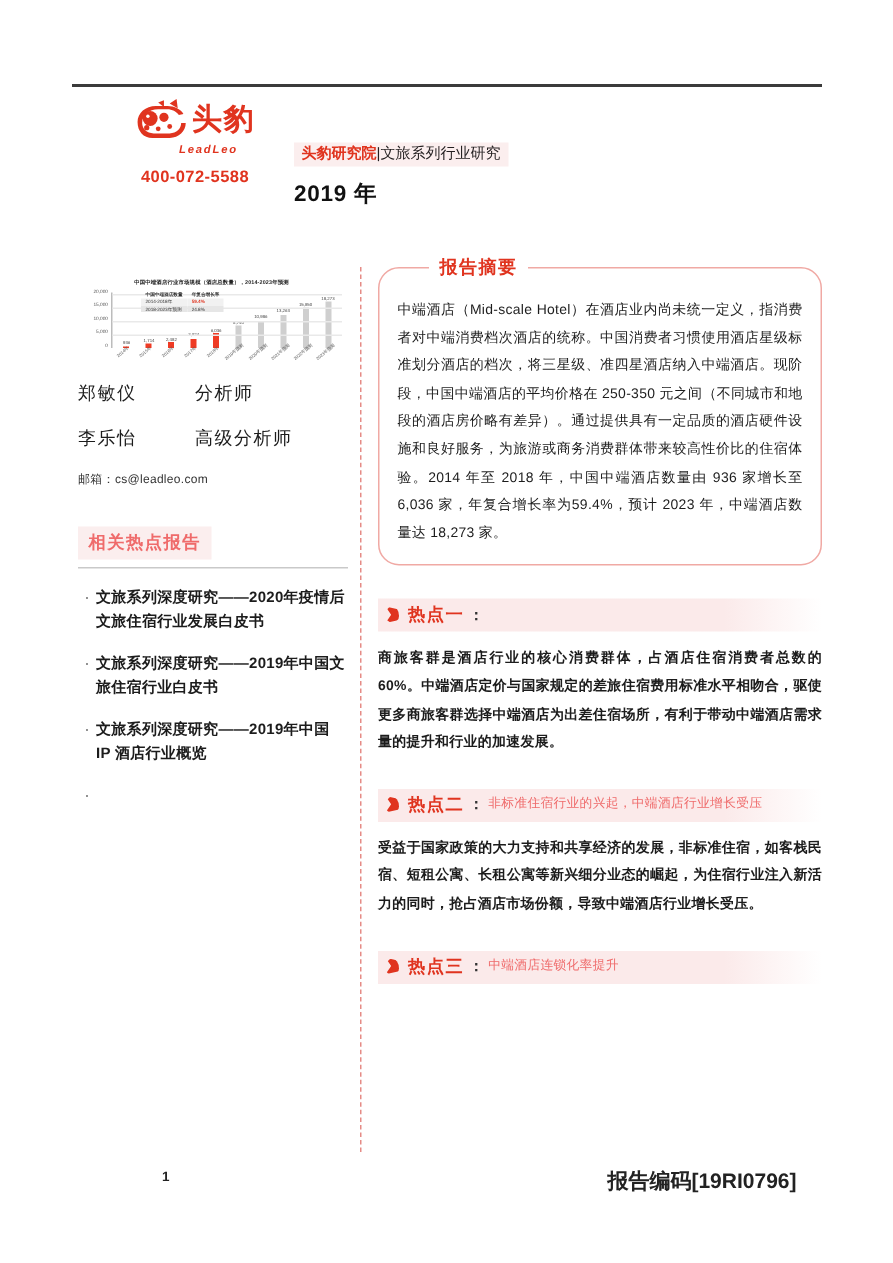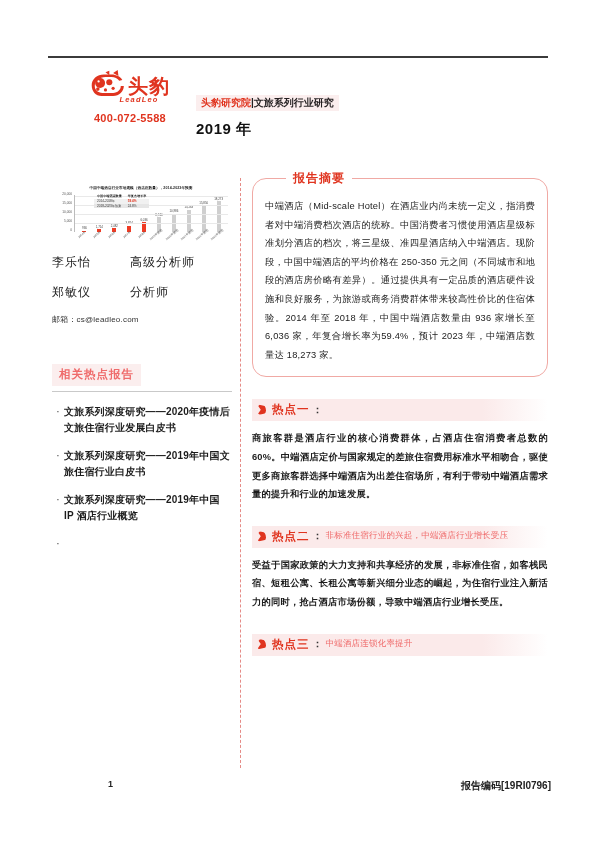--- a/index.html
+++ b/index.html
@@ -8,33 +8,33 @@
     font-family:"Liberation Sans","DejaVu Sans",sans-serif;
     color:#231f20;overflow:hidden;position:relative;
   }
   .page{position:absolute;inset:0;}
 
   
   .top-rule{position:absolute;left:48px;top:56px;width:500px;height:2px;background:#3b3b3b;}
 
   
   .logo-block{position:absolute;left:60px;top:62px;width:140px;text-align:center;}
-  .logo-row{display:flex;align-items:flex-end;justify-content:center;gap:4px;height:34px;}
+  .logo-row{display:flex;align-items:center;justify-content:center;gap:4px;height:34px;}
   .leopard{width:34px;height:26px;position:relative;flex:none;}
   .logo-cn{font-size:20px;font-weight:bold;color:#e0341f;letter-spacing:1px;line-height:1;
            font-family:"DejaVu Sans","Liberation Sans",sans-serif;}
   .logo-en{font-size:7.5px;color:#e0341f;letter-spacing:1.2px;margin-top:-1px;margin-left:18px;
            font-weight:bold;font-style:italic;}
   .logo-tel{font-size:11px;font-weight:bold;color:#e0341f;letter-spacing:.3px;margin-top:8px;}
 
   
   .title-block{position:absolute;left:196px;top:92px;width:350px;}
   .kicker{display:inline-block;background:#fbeeee;padding:2px 5px 3px 5px;font-size:10px;line-height:1.1;}
   .kicker .k-red{color:#e0341f;font-weight:bold;}
-  .kicker .k-dark{color:#231f20;font-weight:bold;}
+  .kicker .k-dark{color:#231f20;font-weight:normal;}
   .title-year{font-size:15px;font-weight:bold;color:#111;margin-top:9px;letter-spacing:.5px;}
   .title-main{font-size:17px;font-weight:bold;color:#111;margin-top:5px;letter-spacing:1px;}
 
   
   .col-left{position:absolute;left:52px;top:178px;width:180px;}
   .col-right{position:absolute;left:252px;top:178px;width:296px;}
   .divider{position:absolute;left:240px;top:178px;height:590px;width:0;
            border-left:1px dashed #e58b86;}
 
   
@@ -73,21 +73,21 @@
   .lg-val{color:#e0341f;font-weight:bold;}
 
   
   .team{margin-top:12px;}
   .team-row{display:flex;font-size:12px;color:#1c1c1c;margin-top:13px;letter-spacing:1px;}
   .team-name{width:78px;}
   .team-role{flex:1;}
   .team-mail{font-size:8px;color:#333;margin-top:13px;letter-spacing:.2px;}
 
   
-  .reports{margin-top:39px;}
+  .reports{margin-top:26px;}
   .rep-list{margin-top:12px;}
   .rep-item{display:flex;margin-bottom:13px;}
   .rep-dot{width:12px;flex:none;color:#333;font-size:10px;line-height:1.55;text-align:center;}
   .rep-text{flex:1;font-size:10px;line-height:1.55;color:#1c1c1c;font-weight:bold;letter-spacing:.2px;}
   .rep-item.empty .rep-text{min-height:4px;}
 
   
   .summary{position:relative;border:1px solid #f0a9a4;border-radius:14px;padding:18px 12px 12px 12px;}
   .summary-label{position:absolute;top:-9px;left:33px;background:#ffffff;padding:0 7px;
                  color:#e0341f;font-weight:bold;font-size:12px;letter-spacing:1px;}
@@ -102,21 +102,21 @@
                     background:#e0341f;border-radius:50% 50% 50% 50%/60% 60% 40% 40%;
                     clip-path:polygon(0 0,100% 18%,100% 82%,0 100%,42% 50%);}
   .hot-no{font-size:11.5px;font-weight:bold;color:#e0341f;letter-spacing:1px;white-space:nowrap;}
   .hot-colon{font-size:10px;color:#333;font-weight:bold;margin:0 3px;}
   .hot-sub{font-size:8.5px;color:#ef6b6b;letter-spacing:.2px;white-space:nowrap;}
   .hot-body{font-size:9.3px;line-height:2.0;color:#1c1c1c;text-align:justify;
             margin-top:8px;letter-spacing:.2px;font-weight:bold;}
 
   
   .footer-page{position:absolute;left:108px;top:779px;font-size:9px;font-weight:bold;color:#222;}
-  .footer-code{position:absolute;right:44px;top:779px;font-size:10px;font-weight:bold;color:#222;}
+  .footer-code{position:absolute;right:64px;top:779px;font-size:14px;font-weight:bold;color:#222;}
 </style>
 </head>
 <body>
 
 <div class="page">
 
   <div class="top-rule"></div>
 
   <div class="logo-block">
     <div class="logo-row">
@@ -240,26 +240,26 @@
                   <td>2018-2023年预测</td>
                 <td>24.8%</td>
                 </tr>
           </tbody>
             </table>
         </div>
       </div>
     </div>
 
     <div class="team-row">
+      <span class="team-name">郑敏仪</span>
+      <span class="team-role">分析师</span>
+    </div>
+    <div class="team-row">
       <span class="team-name">李乐怡</span>
       <span class="team-role">高级分析师</span>
-    </div>
-    <div class="team-row">
-      <span class="team-name">郑敏仪</span>
-      <span class="team-role">分析师</span>
     </div>
     <div class="team-mail">邮箱：cs@leadleo.com</div>
 
     <div class="sec reports">
       <div class="sec-title">相关热点报告</div>
       <div class="sec-rule"></div>
     </div>
     <div class="rep-list" id="rep-list">
         <div class="rep-item">
           <span class="rep-dot">·</span>

